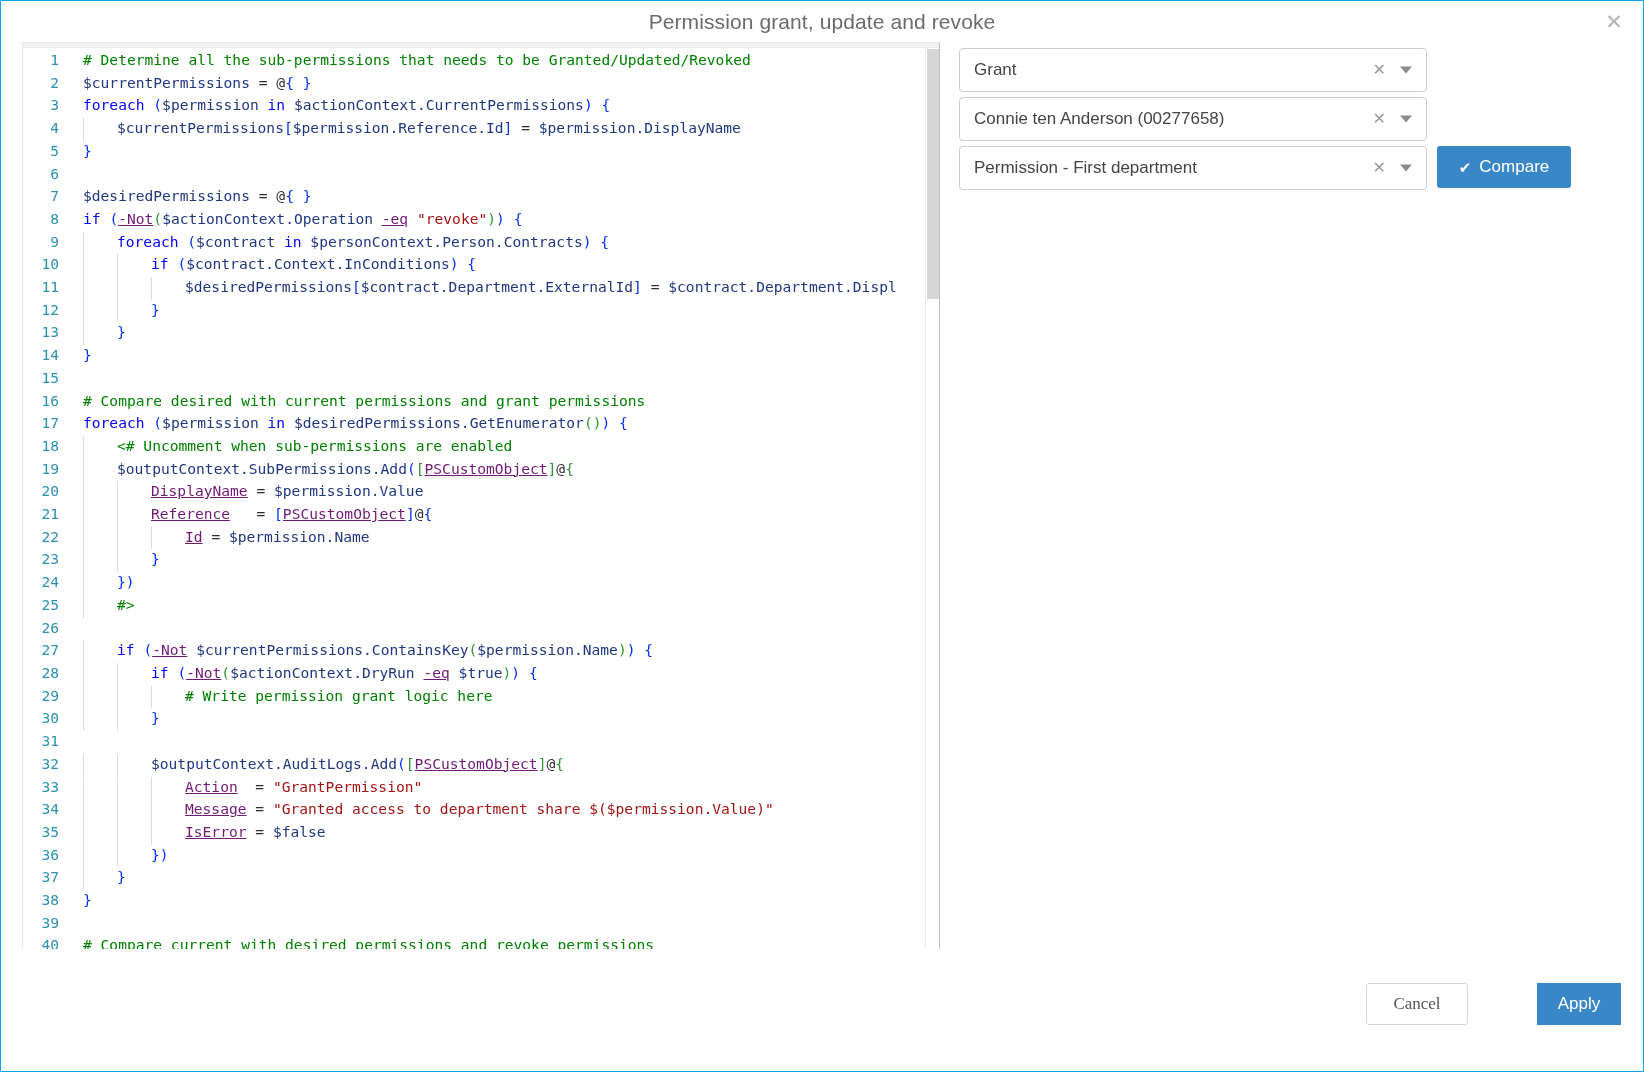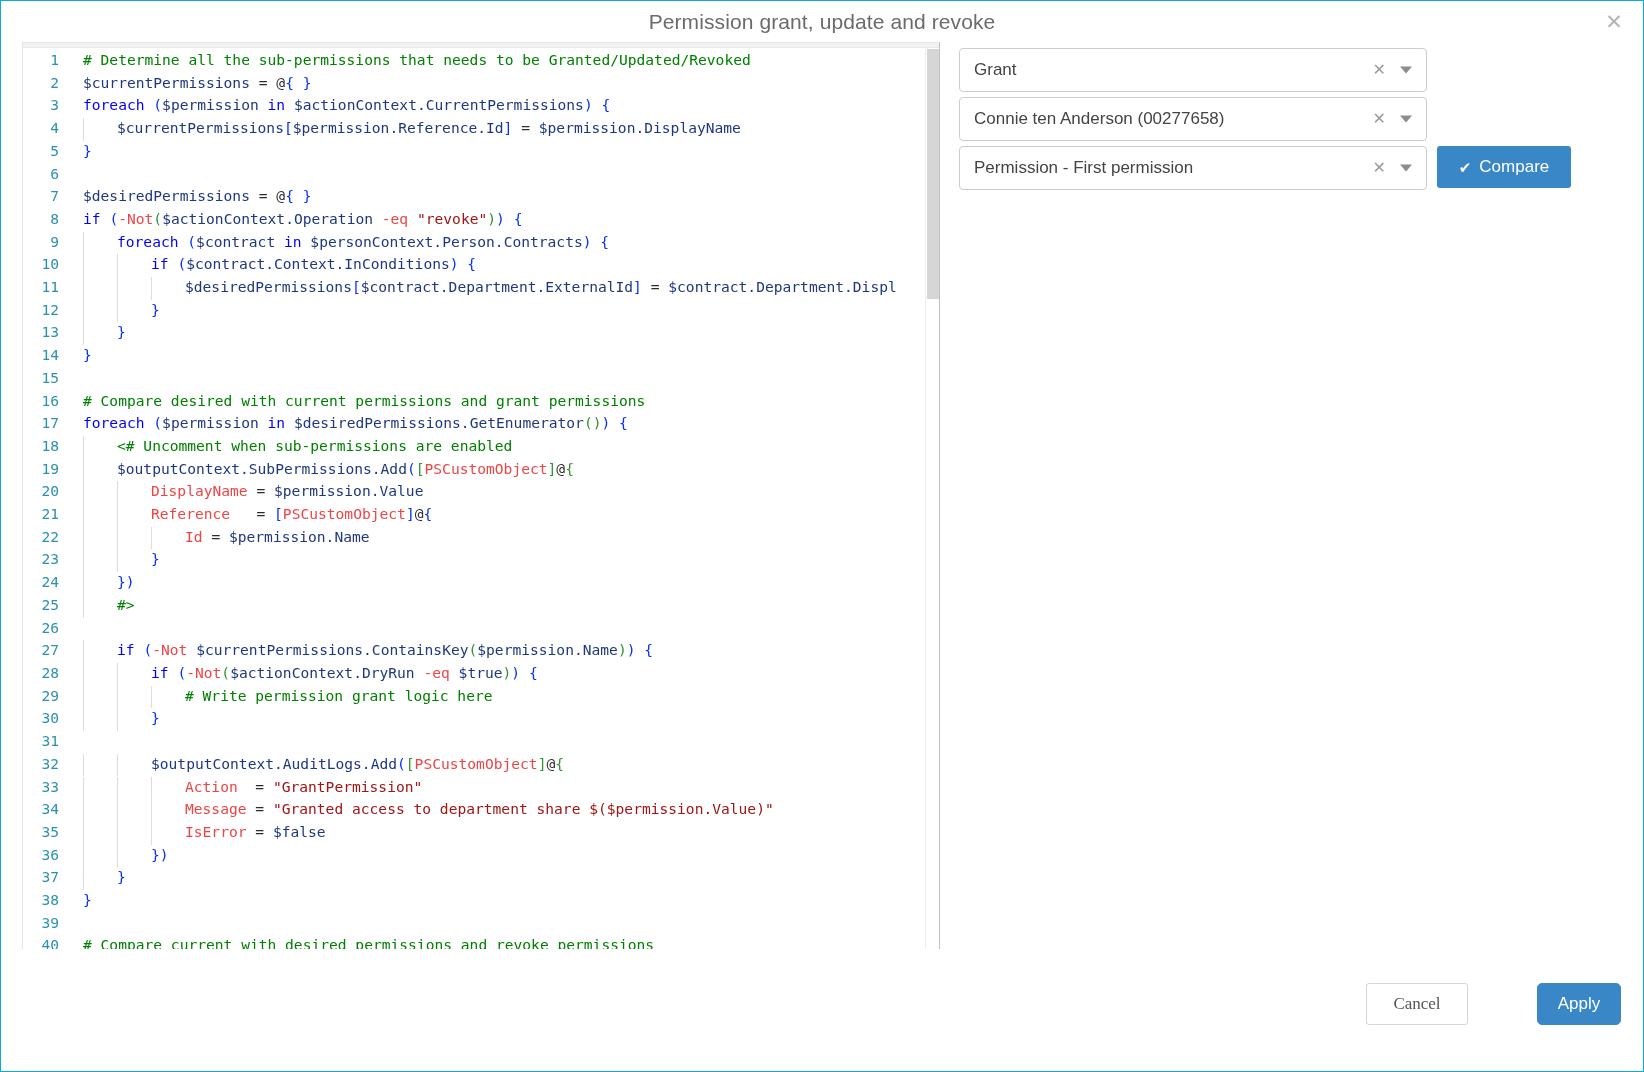--- a/index.html
+++ b/index.html
@@ -100,21 +100,21 @@
   }
 
   
   .c-cmt  { color: #008000; text-align: center; }
   .c-kw   { color: #0000ff; }
   .c-var  { color: #1f377f; }
   .c-str  { color: #a31515; }
   .c-op   { color: #2b2b2b; }
   .c-brk1 { color: #0431fa; }
   .c-brk2 { color: #319331; }
-  .c-plain{ color: #ef4444; }
+  .c-plain{ color: #701a75; text-decoration: underline; }
 
   
   .v-scroll {
     position: absolute; right: 0; top: 6px;
     width: 14px; height: 901px;
     background: #ffffff;
     border-left: 1px solid #ececec;
   }
   .v-thumb {
     position: absolute; left: 1px; top: 0px;
@@ -194,21 +194,21 @@
     font-size: 17px;
     color: #555;
     font-family: Liberation Serif, serif;
     cursor: pointer;
   }
   .btn-apply {
     position: absolute; right: 22px; top: 28px;
     width: 84px; height: 42px;
     background: #3a87c8;
     border: 1px solid #3a87c8;
-    border-radius: 5px;
+    border-radius: 0;
     font-size: 17px;
     color: #ffffff;
     font-family: "Liberation Sans", sans-serif;
     cursor: pointer;
   }
 </style>
 </head>
 <body>
 
 <div id="app">
@@ -242,21 +242,21 @@
       </div>
       <div class="select-row">
         <div class="select-box">
           <span>Connie ten Anderson (00277658)</span>
           <span class="select-clear">✕</span>
           <span class="select-caret"></span>
         </div>
       </div>
       <div class="select-row">
         <div class="select-box">
-          <span>Permission - First permission</span>
+          <span>Permission - First department</span>
           <span class="select-clear">✕</span>
           <span class="select-caret"></span>
         </div>
       </div>
       <button class="preview-btn">
         <span class="check-glyph">✔</span>
         <span>Compare</span>
       </button>
     </div>
 

